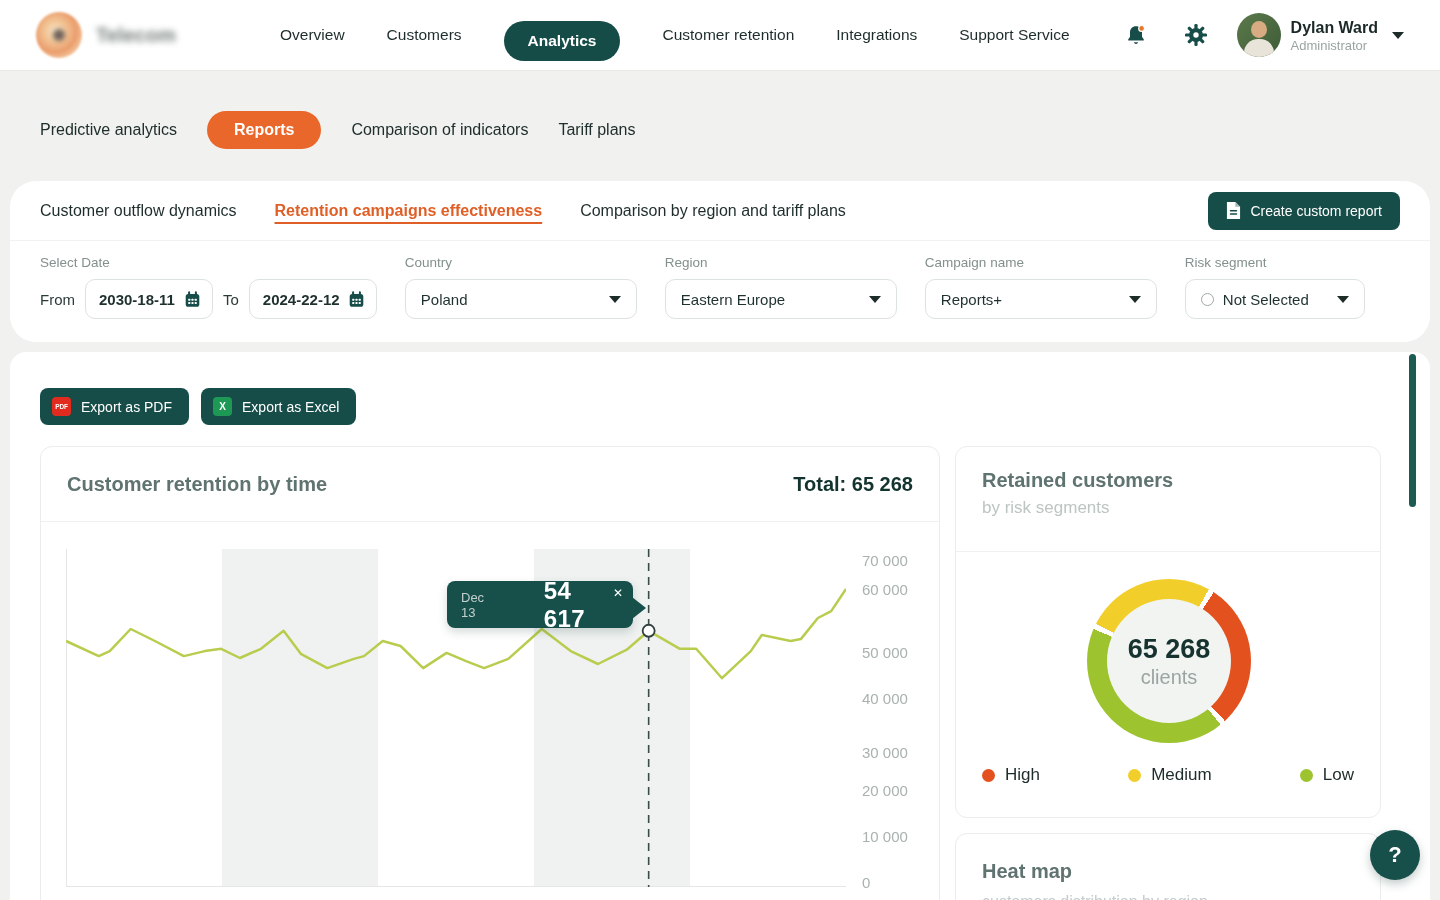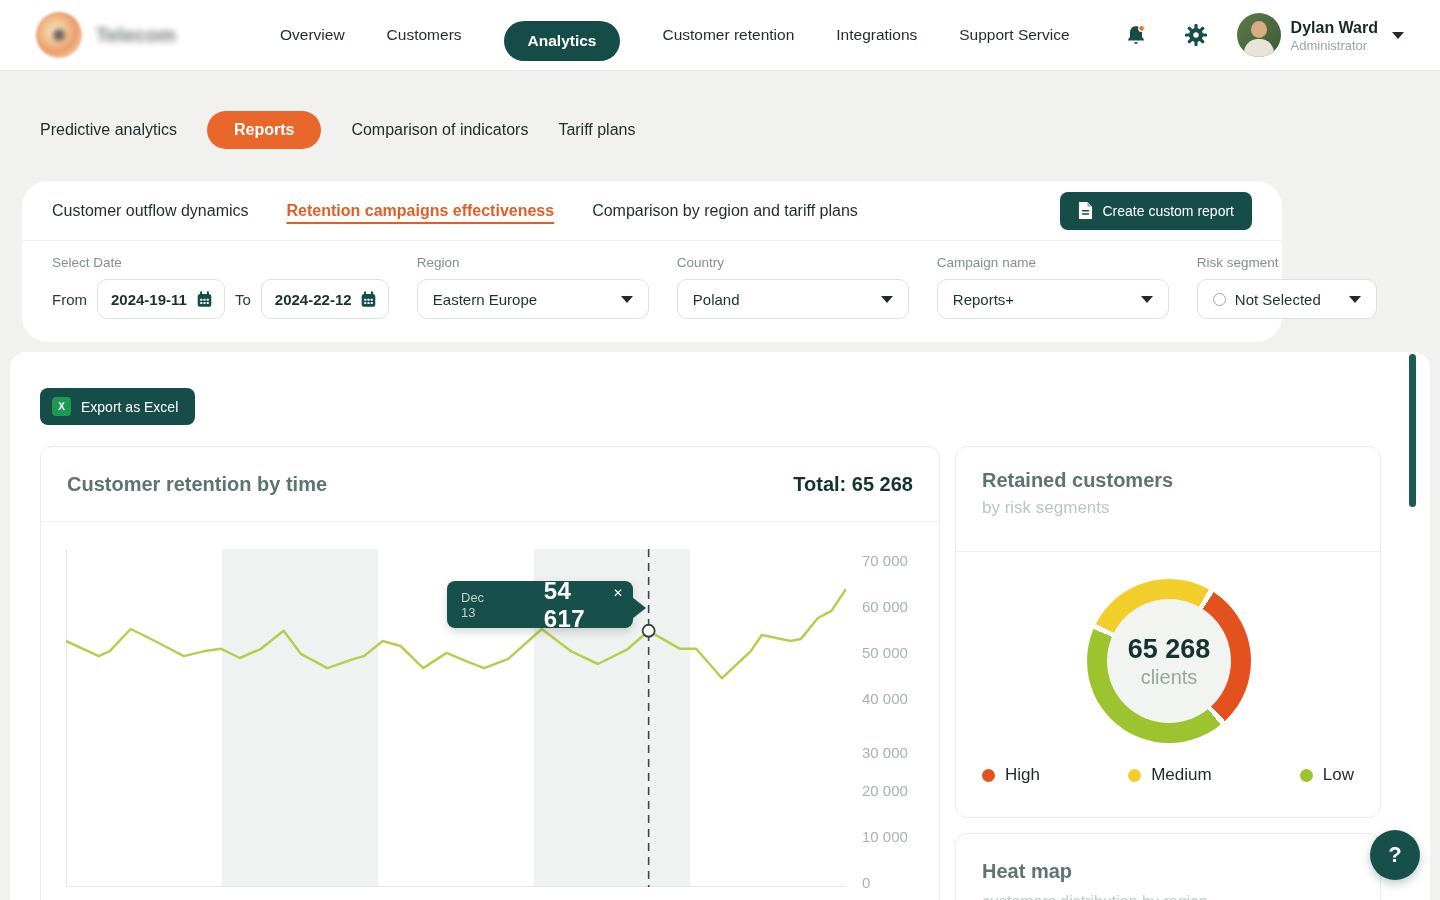--- a/index.html
+++ b/index.html
@@ -26,21 +26,21 @@
   .user-name { font-size:16px; font-weight:bold; color:#1a2927; line-height:1.25; }
   .user-role { font-size:13px; color:#9aa5a2; }
   .chev-down { width:0; height:0; border-left:6px solid transparent; border-right:6px solid transparent; border-top:7px solid #1d2b29; margin-left:4px; }
 
   
   .section-tabs { position:absolute; left:40px; top:111px; display:flex; align-items:center; gap:30px; }
   .stab { font-size:16px; color:#202f2d; cursor:pointer; }
   .stab.active { background:#ea672c; color:#fff; font-weight:bold; padding:10px 27px; border-radius:22px; }
 
   
-  .card1 { position:absolute; left:22px; top:181px; width:1260px; height:161px; background:#fff; border-radius:26px; }
+  .card1 { position:absolute; left:10px; top:181px; width:1420px; height:161px; background:#fff; border-radius:26px; }
   .rtabs { display:flex; align-items:center; height:60px; padding:0 30px; border-bottom:1px solid #f0f2f1; gap:38px; }
   .rtab { font-size:16px; color:#1e2d2b; cursor:pointer; }
   .rtab.active { color:#e05f27; font-weight:bold; text-decoration:underline; text-underline-offset:6px; text-decoration-thickness:1.5px; }
   .create-btn { margin-left:auto; display:flex; align-items:center; gap:10px; background:#174d48; color:#fff; font-size:14px; border:none; border-radius:8px; height:38px; padding:0 18px; cursor:pointer; }
   .filters { display:flex; padding:14px 30px 0; gap:28px; }
   .fcol { display:flex; flex-direction:column; }
   .flabel { font-size:13.5px; color:#83908d; margin-bottom:9px; }
   .date-row { display:flex; align-items:center; gap:10px; }
   .inline-lab { font-size:15px; color:#2c3b38; }
   .date-input { display:flex; align-items:center; justify-content:space-between; width:128px; height:40px; border:1.5px solid #dbe2e1; border-radius:10px; padding:0 11px 0 13px; background:#fff; cursor:pointer; }
@@ -59,21 +59,21 @@
   .pdf-ic { width:19px; height:19px; border-radius:4px; background:#e22b1f; color:#fff; font-size:6.5px; font-weight:bold; display:flex; align-items:center; justify-content:center; letter-spacing:-.2px; }
   .xls-ic { width:19px; height:19px; border-radius:4px; background:#1d9855; color:#fff; font-size:10px; font-weight:bold; display:flex; align-items:center; justify-content:center; }
 
   
   .chart-card { position:absolute; left:30px; top:94px; width:900px; height:640px; border:1px solid #e9edec; border-radius:12px; background:#fff; }
   .chart-head { display:flex; align-items:center; height:75px; padding:0 26px; border-bottom:1px solid #eef1f0; }
   .chart-title { font-size:20px; font-weight:bold; color:#5f7370; }
   .chart-total { margin-left:auto; font-size:20px; font-weight:bold; color:#12332e; }
   .plot-wrap { position:absolute; left:25px; top:102px; width:780px; height:338px; }
   .ytick { position:absolute; left:821px; transform:translateY(-50%); font-size:15px; color:#a9b2b0; white-space:nowrap; }
-  .ytick:nth-of-type(1){top:113px}.ytick:nth-of-type(2){top:159px}.ytick:nth-of-type(3){top:205px}.ytick:nth-of-type(4){top:251px}
+  .ytick:nth-of-type(1){top:113px}.ytick:nth-of-type(2){top:142px}.ytick:nth-of-type(3){top:205px}.ytick:nth-of-type(4){top:251px}
   .ytick:nth-of-type(5){top:305px}.ytick:nth-of-type(6){top:343px}.ytick:nth-of-type(7){top:389px}.ytick:nth-of-type(8){top:435px}
   .tooltip { position:absolute; left:381px; top:32px; width:186px; height:47px; background:#17504b; border-radius:8px; display:flex; align-items:center; padding:0 14px; box-shadow:0 4px 10px rgba(20,50,46,.18);gap:16px; }
   .tooltip::after { content:""; position:absolute; right:-13px; top:16px; width:0; height:0; border-top:11px solid transparent; border-bottom:11px solid transparent; border-left:14px solid #17504b; }
   .tt-date { font-size:13px; color:#c3cfcd; }
   .tt-val { margin-left:26px; font-size:24px; font-weight:bold; color:#fff; letter-spacing:.5px; }
   .tt-close { position:absolute; top:5px; right:10px; font-size:12px; color:#fff; cursor:pointer; }
 
   
   .donut-card { position:absolute; left:945px; top:94px; width:426px; height:372px; border:1px solid #e9edec; border-radius:12px; background:#fff; }
   .donut-head { padding:22px 26px 0; height:105px; border-bottom:1px solid #eef1f0; }
@@ -170,21 +170,21 @@
         </svg>
         <span>Create custom report</span>
       </button>
     </div>
     <div class="filters">
       <div class="fcol">
         <span class="flabel">Select Date</span>
         <div class="date-row">
           <span class="inline-lab">From</span>
           <div class="date-input">
-            <span class="date-val">2024-19-11</span>
+            <span class="date-val">2030-18-11</span>
             <svg width="17" height="17" viewBox="0 0 20 20">
               <path d="M6 1.5v3M14 1.5v3" stroke="#174d48" stroke-width="2.4" stroke-linecap="round" fill="none"></path>
               <rect x="2" y="3.5" width="16" height="15" rx="3" fill="#174d48"></rect>
               <g fill="#fff">
                   <rect x="5" y="9" width="2.4" height="2.4" rx=".6"></rect>
                   <rect x="8.8" y="9" width="2.4" height="2.4" rx=".6"></rect>
                   <rect x="12.6" y="9" width="2.4" height="2.4" rx=".6"></rect>
                   <rect x="5" y="12.8" width="2.4" height="2.4" rx=".6"></rect>
                   <rect x="8.8" y="12.8" width="2.4" height="2.4" rx=".6"></rect>
                   <rect x="12.6" y="12.8" width="2.4" height="2.4" rx=".6"></rect>
@@ -203,30 +203,30 @@
                   <rect x="12.6" y="9" width="2.4" height="2.4" rx=".6"></rect>
                   <rect x="5" y="12.8" width="2.4" height="2.4" rx=".6"></rect>
                   <rect x="8.8" y="12.8" width="2.4" height="2.4" rx=".6"></rect>
                   <rect x="12.6" y="12.8" width="2.4" height="2.4" rx=".6"></rect>
                 </g>
             </svg>
           </div>
         </div>
       </div>
       <div class="fcol">
+        <span class="flabel">Country</span>
+        <div class="select w232">
+          <span class="val">Poland</span>
+          <span class="chev"></span>
+        </div>
+      </div>
+      <div class="fcol">
         <span class="flabel">Region</span>
         <div class="select w232">
           <span class="val">Eastern Europe</span>
-          <span class="chev"></span>
-        </div>
-      </div>
-      <div class="fcol">
-        <span class="flabel">Country</span>
-        <div class="select w232">
-          <span class="val">Poland</span>
           <span class="chev"></span>
         </div>
       </div>
       <div class="fcol">
         <span class="flabel">Campaign name</span>
         <div class="select w232">
           <span class="val">Reports+</span>
           <span class="chev"></span>
         </div>
       </div>
@@ -238,20 +238,24 @@
           <span class="chev"></span>
         </div>
       </div>
     </div>
   </section>
 
   <section class="main-card">
     <div class="scroll-thumb"></div>
 
     <div class="export-row">
+      <button class="export-btn">
+        <span class="pdf-ic">PDF</span>
+        <span>Export as PDF</span>
+      </button>
       <button class="export-btn">
         <span class="xls-ic">X</span>
         <span>Export as Excel</span>
       </button>
     </div>
 
     <div class="chart-card">
       <div class="chart-head">
         <span class="chart-title">Customer retention by time</span>
         <span class="chart-total">Total: 65 268</span>

